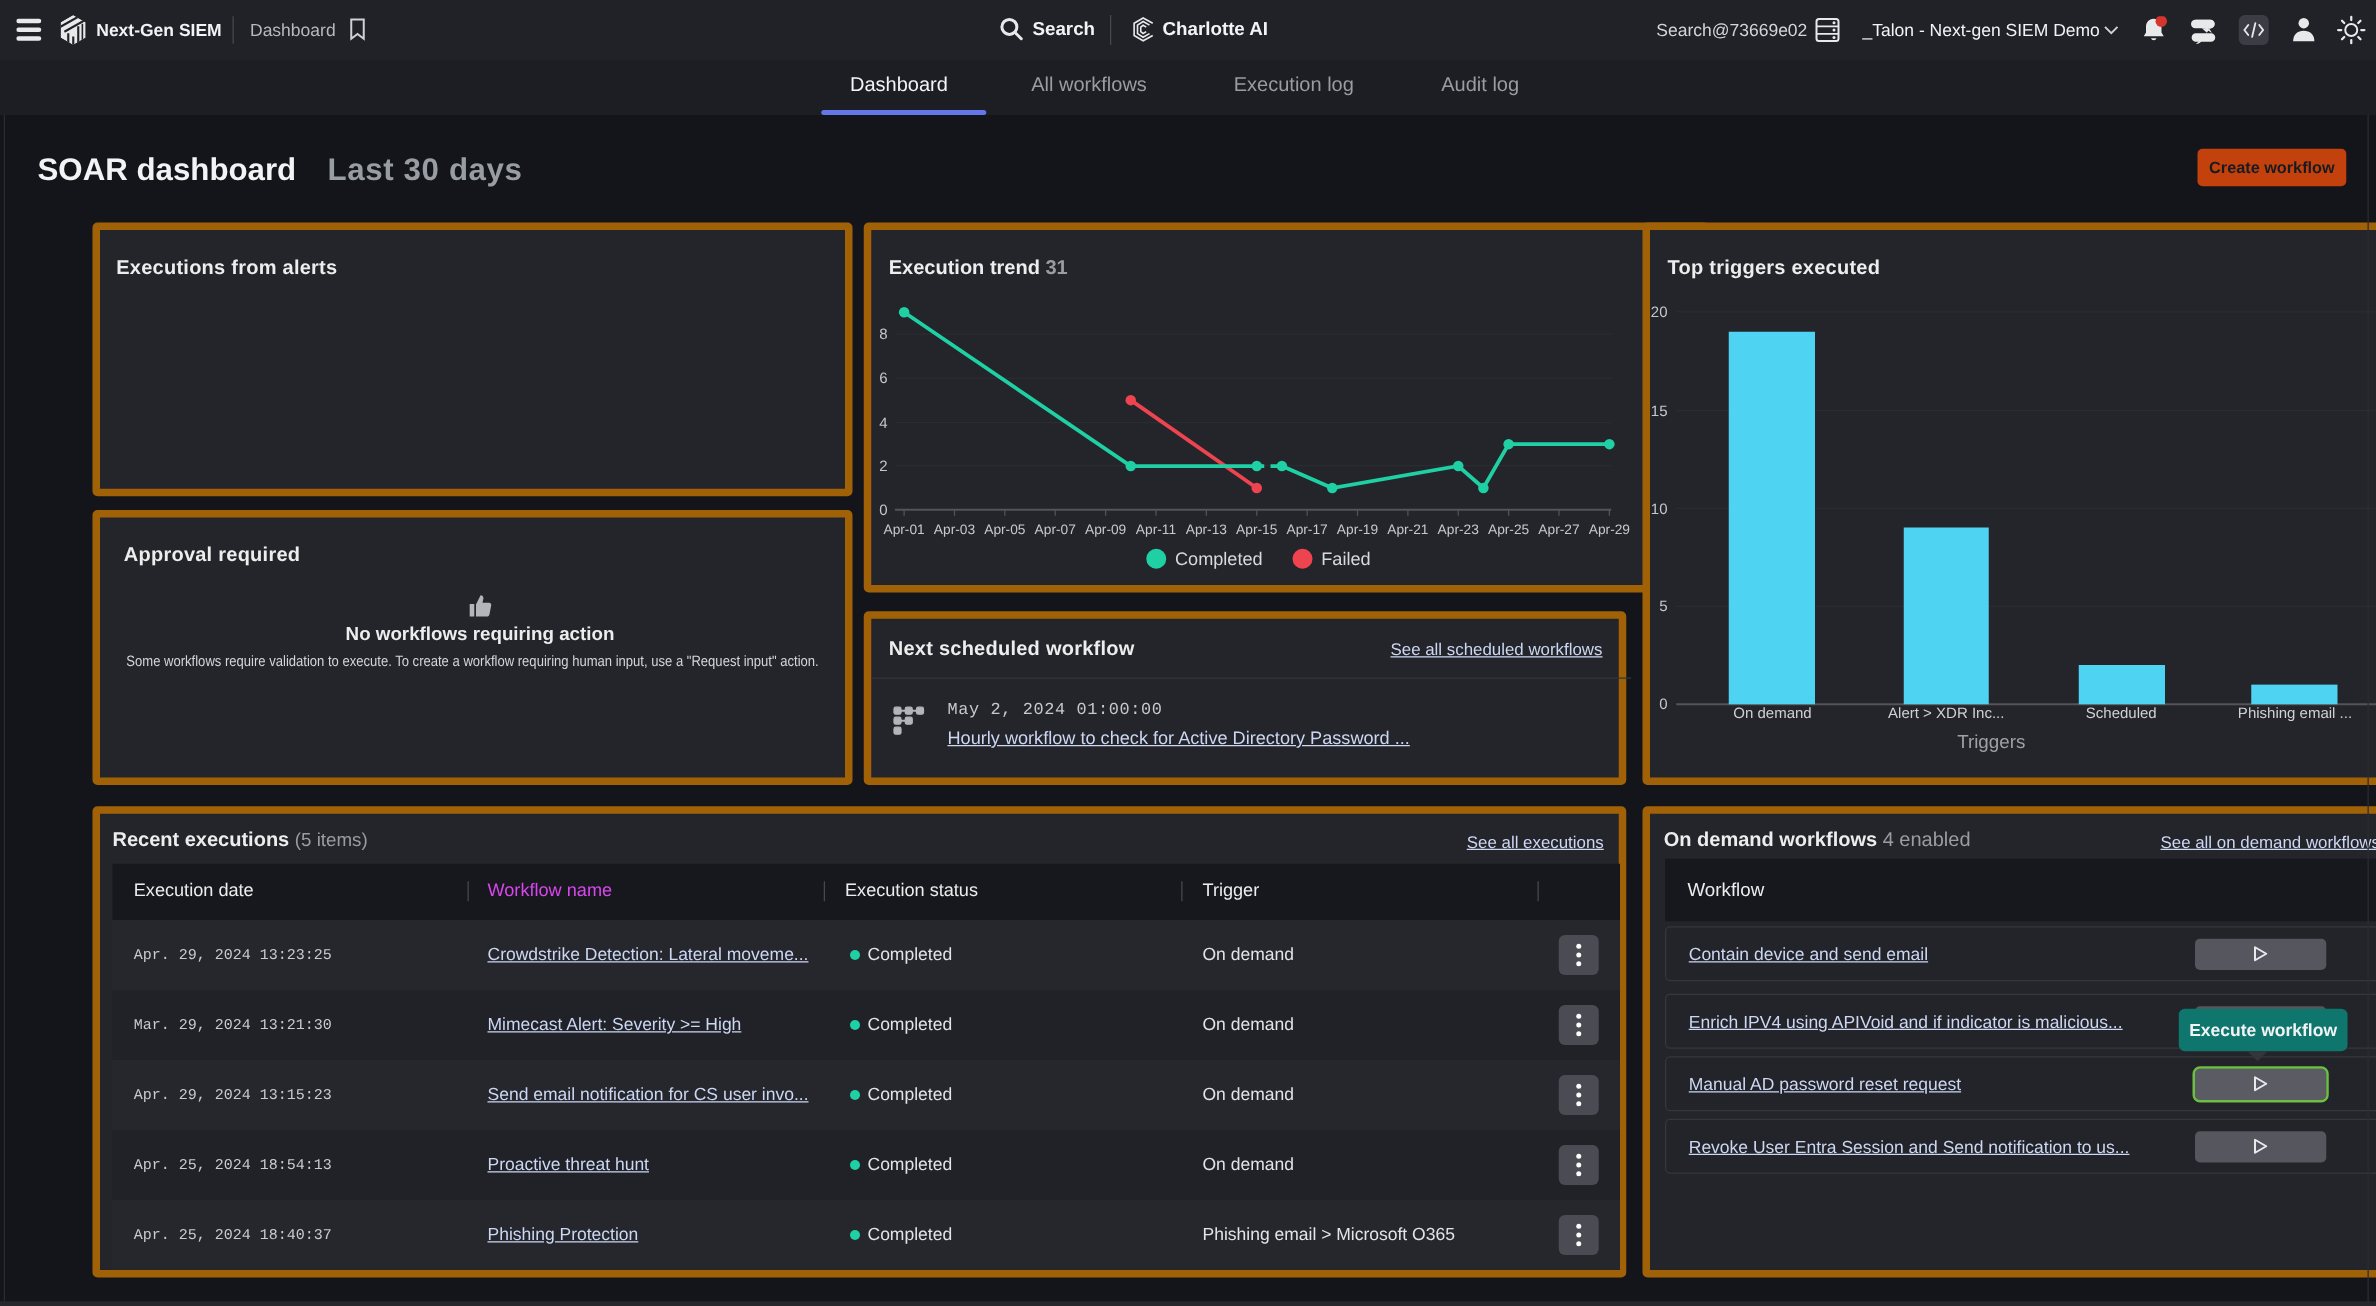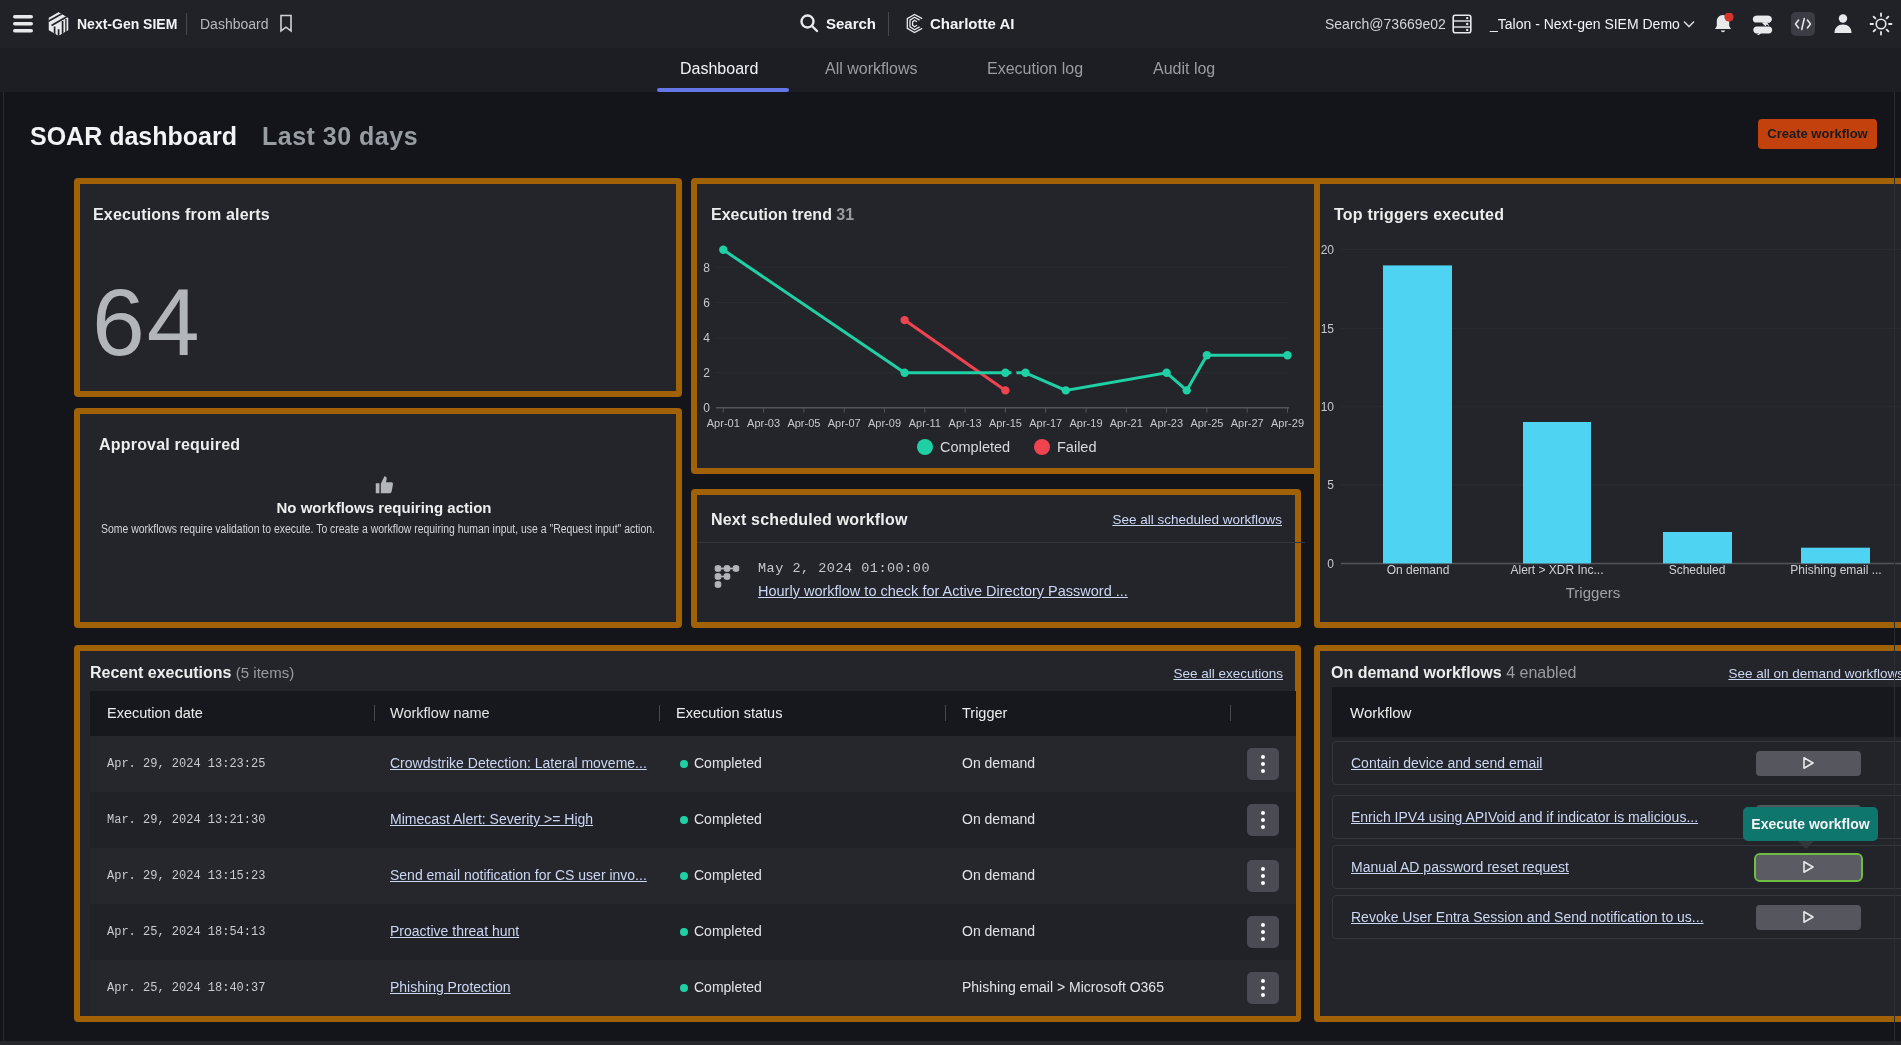--- a/index.html
+++ b/index.html
@@ -140,21 +140,20 @@
   <div class="tab" style="left:1153px;">Audit log</div>
 </div>
 <div class="tabline"></div>
 
 <div class="abs" style="left:30px; top:122px; font-size:25px; font-weight:bold; color:#f2f3f5;">SOAR dashboard</div>
 <div class="abs" style="left:262px; top:122px; font-size:25px; font-weight:bold; color:#989da3; letter-spacing:0.5px;">Last 30 days</div>
 <div class="abs" style="left:1758px; top:119px; width:119px; height:30px; background:#c2410c; border-radius:4px; text-align:center; line-height:30px; font-size:13px; font-weight:bold; color:#1a1b20;">Create workflow</div>
 
 <div class="card" style="left:30px; top:178px; width:608px; height:219px;">
   <div class="ctitle abs" style="left:13px; top:22px;">Executions from alerts</div>
-  <div class="abs" style="left:12px; top:84px; font-size:95px; font-weight:300; color:#b2b5ba; letter-spacing:2px;">64</div>
 </div>
 
 <div class="card" style="left:30px; top:408px; width:608px; height:220px;">
   <div class="ctitle abs" style="left:19px; top:22px;">Approval required</div>
   <svg class="abs" style="left:293px; top:60px;" width="22" height="22" viewBox="0 0 24 24">
     <path d="M3 10 H7 V21 H3 Z M8.5 21 V10.5 L12.5 2.5 C14 2.5 15 3.6 15 5 L14.2 9 H20 C21.2 9 22 10 21.8 11.1 L20.3 19 C20 20.2 19.2 21 18 21 Z" fill="#b2b5ba"></path>
   </svg>
   <div class="abs" style="left:0; top:85px; width:608px; text-align:center; font-size:15px; font-weight:bold; color:#eceded;">No workflows requiring action</div>
   <div class="abs" style="left:50%; top:108px; font-size:12px; color:#d3d5d9; white-space:nowrap; transform:translateX(-50%) scaleX(0.87);">Some workflows require validation to execute. To create a workflow requiring human input, use a "Request input" action.</div>
 </div>
@@ -293,21 +292,21 @@
     <text x="273" y="414" fill="#9fa1a7" font-size="15" text-anchor="middle">Triggers</text>
   </svg>
 </div>
 
 <div class="card" style="left:30px; top:645px; width:1227px; height:377px;">
   <div class="abs" style="left:10px; top:13px; font-size:16px; font-weight:bold; color:#eceded;">Recent executions <span style="font-weight:normal; color:#9a9ca2; font-size:15px;">(5 items)</span></div>
   <div class="abs link" style="right:12px; top:15px; font-size:13.5px;">See all executions</div>
 
   <div class="abs" style="left:10px; top:40px; width:1206px; height:45px; background:#17181d;">
     <div class="abs" style="left:17px; top:14px; font-size:14.5px; color:#eceded;">Execution date</div>
-    <div class="abs" style="left:300px; top:14px; font-size:14.5px; color:#e5e5e5;">Workflow name</div>
+    <div class="abs" style="left:300px; top:14px; font-size:14.5px; color:#d946ef;">Workflow name</div>
     <div class="abs" style="left:586px; top:14px; font-size:14.5px; color:#eceded;">Execution status</div>
     <div class="abs" style="left:872px; top:14px; font-size:14.5px; color:#eceded;">Trigger</div>
     <div class="abs" style="left:284px; top:14px; width:1px; height:16px; background:#47484d;"></div>
     <div class="abs" style="left:569px; top:14px; width:1px; height:16px; background:#47484d;"></div>
     <div class="abs" style="left:855px; top:14px; width:1px; height:16px; background:#47484d;"></div>
     <div class="abs" style="left:1140px; top:14px; width:1px; height:16px; background:#47484d;"></div>
   </div>
   <div class="trow" style="top:85px; background:#26272d;">
     <div class="abs mono tdate">Apr. 29, 2024 13:23:25</div>
     <div class="abs link tname">Crowdstrike Detection: Lateral moveme...</div>

